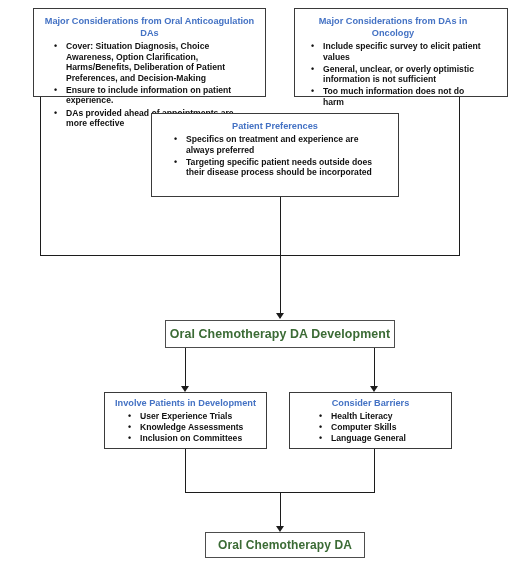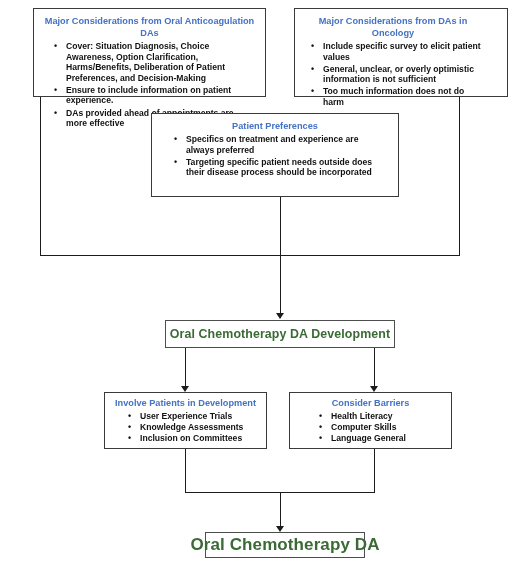--- a/index.html
+++ b/index.html
@@ -65,21 +65,21 @@
     justify-content: center;
   }
   .green-label {
     color: #3b6b35;
     font-weight: bold;
     font-size: 12.4px;
     letter-spacing: 0.1px;
     text-align: center;
     white-space: nowrap;
   }
-  .green-label.small { font-size: 17px; }
+  .green-label.small { font-size: 12px; }
 
   
   .vline {
     position: absolute;
     width: 0;
     border-left: 1.5px solid #1c1c1c;
     z-index: 1;
   }
   .hline {
     position: absolute;

